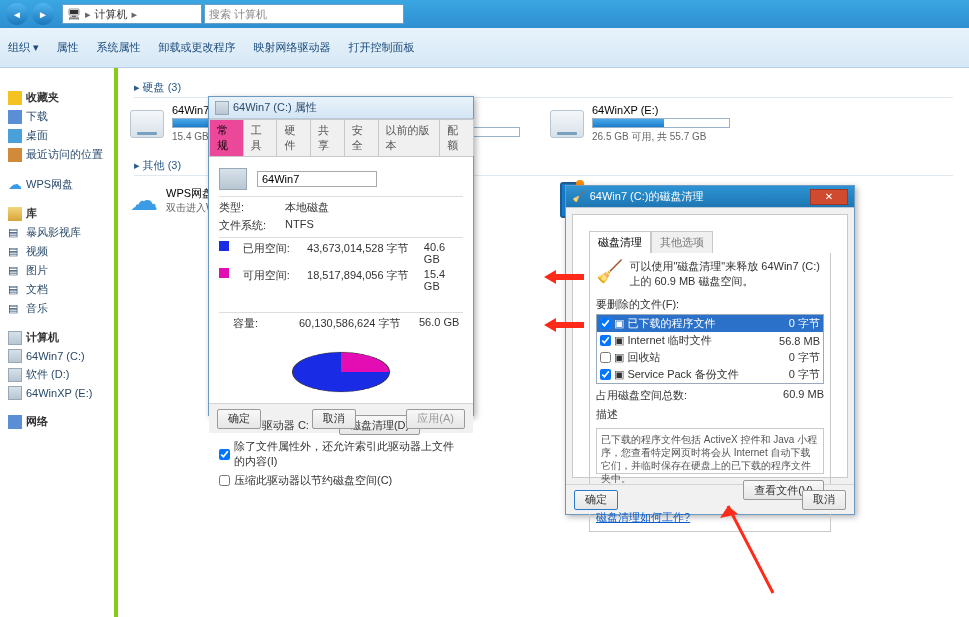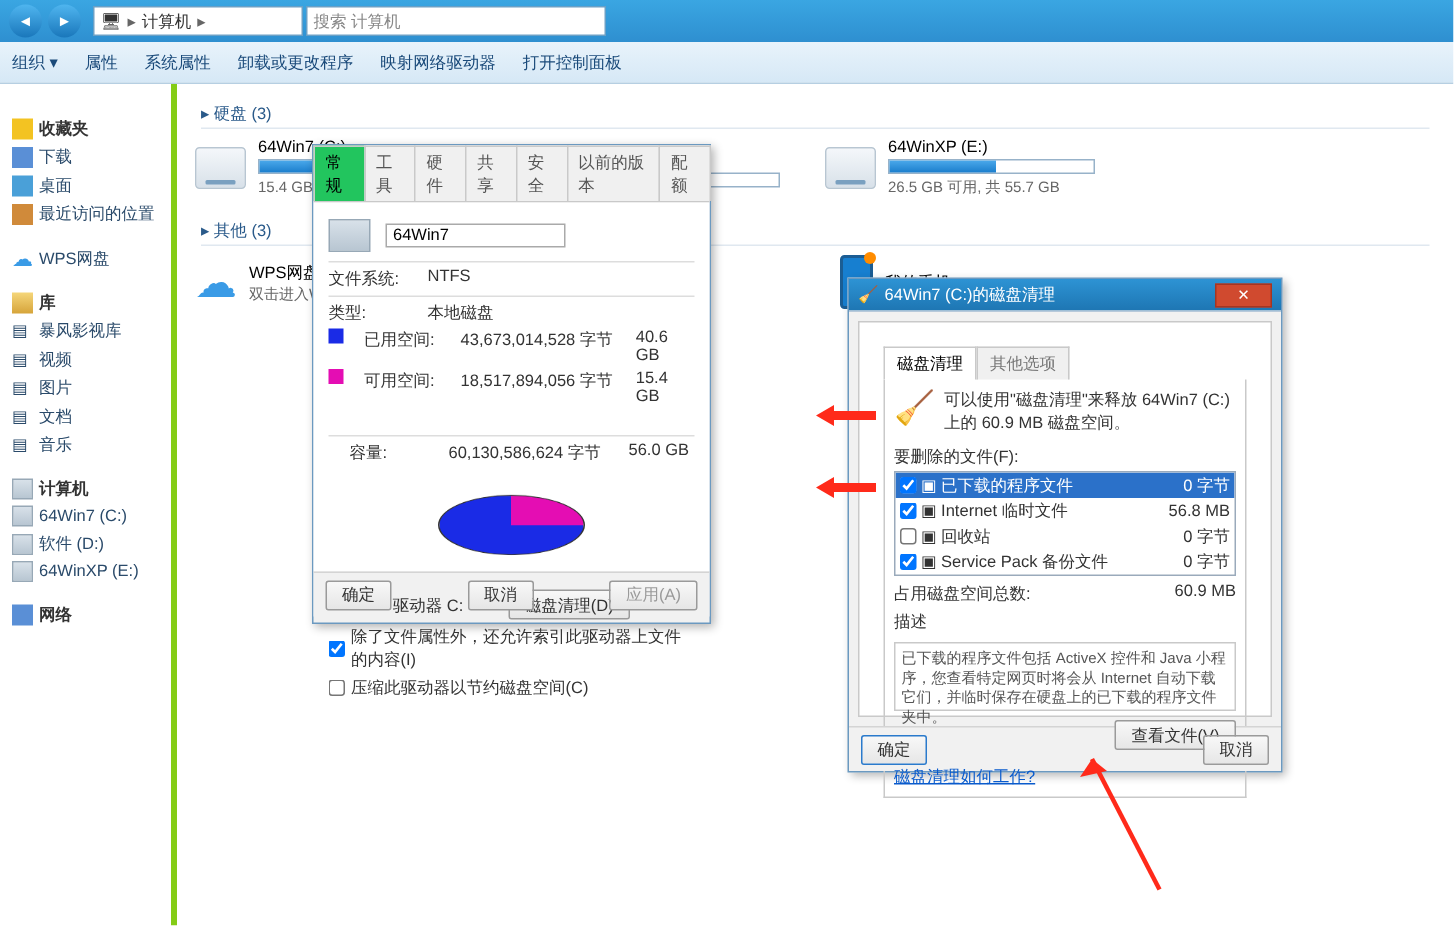--- a/index.html
+++ b/index.html
@@ -2,21 +2,21 @@
 <html><head>
 <meta charset="utf-8">
 <style>
 *{box-sizing:border-box;margin:0;padding:0;font-family:"Microsoft YaHei","Segoe UI",Tahoma,sans-serif;font-size:11px}
 body{width:969px;height:617px;background:#fff;overflow:hidden;position:relative}
 .win-top{height:28px;background:linear-gradient(#3aa6e2,#2e8fd0);display:flex;align-items:center;padding:0 6px;color:#fff}
 .nav-btn{width:22px;height:22px;border-radius:50%;background:linear-gradient(#4fb5ef,#1a77bb);margin-right:4px;display:flex;align-items:center;justify-content:center;color:#fff;font-size:10px}
 .addr-bar{flex:0 0 140px;height:20px;background:#fff;border:1px solid #6aa0c6;display:flex;align-items:center;padding:0 4px;color:#333;margin-left:4px}
 .addr-bar .sep{margin:0 4px;color:#666}
 .search-box{flex:0 0 200px;height:20px;background:#fff;border:1px solid #6aa0c6;margin-left:2px;display:flex;align-items:center;padding:0 4px;color:#888;}
-.toolbar{height:28px;background:linear-gradient(#e8f3fb,#d6e8f6);border-bottom:1px solid #b6cfe2;display:flex;align-items:center;padding:0 8px;gap:18px;color:#1a4a7a}
+.toolbar{height:40px;background:linear-gradient(#e8f3fb,#d6e8f6);border-bottom:1px solid #b6cfe2;display:flex;align-items:center;padding:0 8px;gap:18px;color:#1a4a7a}
 .toolbar span{cursor:default}
 .main{display:flex;height:calc(617px - 56px)}
 .sidebar{width:118px;background:#fff;border-right:4px solid #84cc16;padding:20px 8px}
 .sb-group{margin-bottom:10px}
 .sb-item{display:flex;align-items:center;gap:4px;padding:2px 0;color:#2a4a6a}
 .sb-item .ic{width:14px;height:14px;display:inline-block}
 .sb-head{font-weight:bold;color:#333}
 .content{flex:1;padding:8px 12px;background:#fff}
 .section-head{color:#2a5a8a;margin:4px 4px 6px;border-bottom:1px solid #e0e8f0;padding-bottom:2px}
 .drive-row{display:flex;gap:30px;flex-wrap:wrap}
@@ -28,21 +28,21 @@
 .drive-bar-fill{height:100%;background:linear-gradient(#4aa8ea,#1b7ecd)}
 .drive-sub{color:#666;font-size:10px}
 .phone-ic{width:22px;height:36px;border:2px solid #1b5d94;border-radius:3px;background:#177fd0;position:relative}
 .phone-ic::after{content:"";position:absolute;top:-4px;right:-4px;width:8px;height:8px;border-radius:50%;background:#ff8c00}
 
 .dlg{position:absolute;border:1px solid #6b99c0;background:#f1f1f1;box-shadow:2px 2px 6px rgba(0,0,0,.3)}
 .dlg-prop{left:208px;top:96px;width:266px;height:320px}
 .dlg-title{height:22px;background:linear-gradient(#eaf3fb,#d3e5f4);border-bottom:1px solid #b7c9da;display:flex;align-items:center;padding:0 6px;color:#2a4a6a;gap:4px}
 .dlg-tabs{display:flex;background:#f6f6f6;border-bottom:1px solid #c9c9c9;font-size:10px}
 .dlg-tab{padding:3px 7px;border:1px solid #c9c9c9;border-bottom:none;background:#f0f0f0;margin-right:-1px;color:#555}
-.dlg-tab.active{background:#22c55e;color:#000}
+.dlg-tab.active{background:#ec4899;color:#000}
 .dlg-body{padding:8px 10px;background:#fff;height:calc(100% - 22px - 20px - 30px);font-size:10px;color:#333}
 .dlg-body .row{display:flex;gap:10px;margin:3px 0}
 .dlg-body .lab{width:56px;color:#333}
 .legend-sq{width:10px;height:10px;display:inline-block;margin-right:4px}
 .pie-wrap{display:flex;flex-direction:column;align-items:center;margin-top:6px}
 .pie{width:98px;height:70px;border-radius:50%;background:conic-gradient(#e40db3 0 90deg,#1a2be6 90deg 360deg);transform:rotateX(55deg);border:1px solid #333}
 .dlg-foot{height:30px;background:#f1f1f1;display:flex;align-items:center;justify-content:space-between;gap:6px;padding:0 8px;border-top:1px solid #d4d4d4}
 .btn{height:20px;padding:0 10px;background:linear-gradient(#f8f8f8,#e6e6e6);border:1px solid #9a9a9a;color:#333;font-size:11px;display:flex;align-items:center;border-radius:2px}
 .btn.dis{color:#9a9a9a}
 .chk{display:flex;align-items:center;gap:4px;margin:4px 0;font-size:10px}
@@ -224,41 +224,45 @@
         <div class="phone-ic"></div>
         <div class="drive-info">
           <div>我的手机</div>
         </div>
       </div>
     </div>
   </div>
 </div>
 
 <div class="dlg dlg-prop">
+  <div class="dlg-title">
+    <span class="ic ic-drive" style="width:14px;height:14px"></span>
+    <span>64Win7 (C:) 属性</span>
+  </div>
   <div class="dlg-tabs">
     <div class="dlg-tab active">常规</div>
     <div class="dlg-tab">工具</div>
     <div class="dlg-tab">硬件</div>
     <div class="dlg-tab">共享</div>
     <div class="dlg-tab">安全</div>
     <div class="dlg-tab">以前的版本</div>
     <div class="dlg-tab">配额</div>
   </div>
   <div class="dlg-body">
     <div class="row" style="align-items:center;border-bottom:1px solid #ddd;padding-bottom:6px">
       <span class="ic ic-drive" style="width:28px;height:22px"></span>
       <input type="text" style="border: 1px solid rgb(170, 170, 170); padding: 1px 4px; width: 120px;" value="64Win7">
     </div>
+    <div class="row">
+        <span class="lab">类型:</span>
+        <span>本地磁盘</span>
+      </div>
     <div class="row" style="border-bottom:1px solid #ddd;padding-bottom:4px">
         <span class="lab">文件系统:</span>
         <span>NTFS</span>
-      </div>
-    <div class="row">
-        <span class="lab">类型:</span>
-        <span>本地磁盘</span>
       </div>
     <div class="row">
         <span class="legend-sq" style="background:#1a2be6"></span>
         <span class="lab">已用空间:</span>
         <span style="width:110px">43,673,014,528 字节</span>
         <span>40.6 GB</span>
       </div>
     <div class="row" style="border-bottom:1px solid #ddd;padding-bottom:20px">
         <span class="legend-sq" style="background:#e40db3"></span>
         <span class="lab">可用空间:</span>

